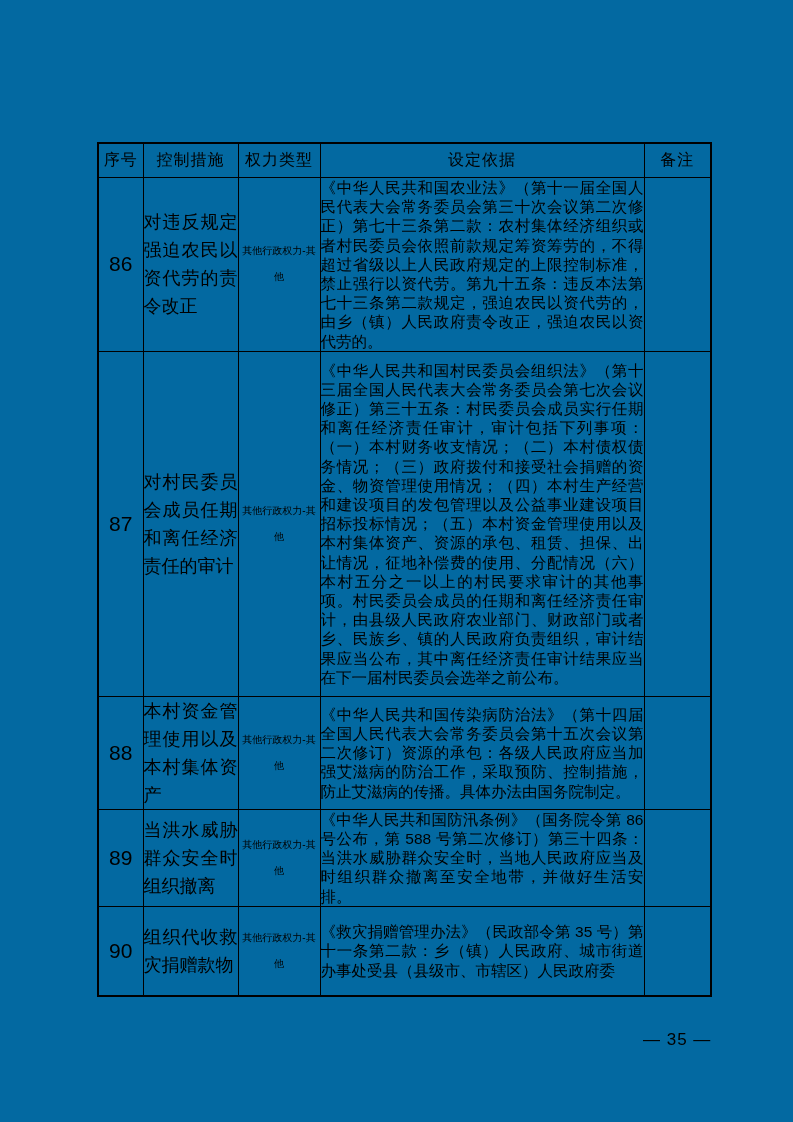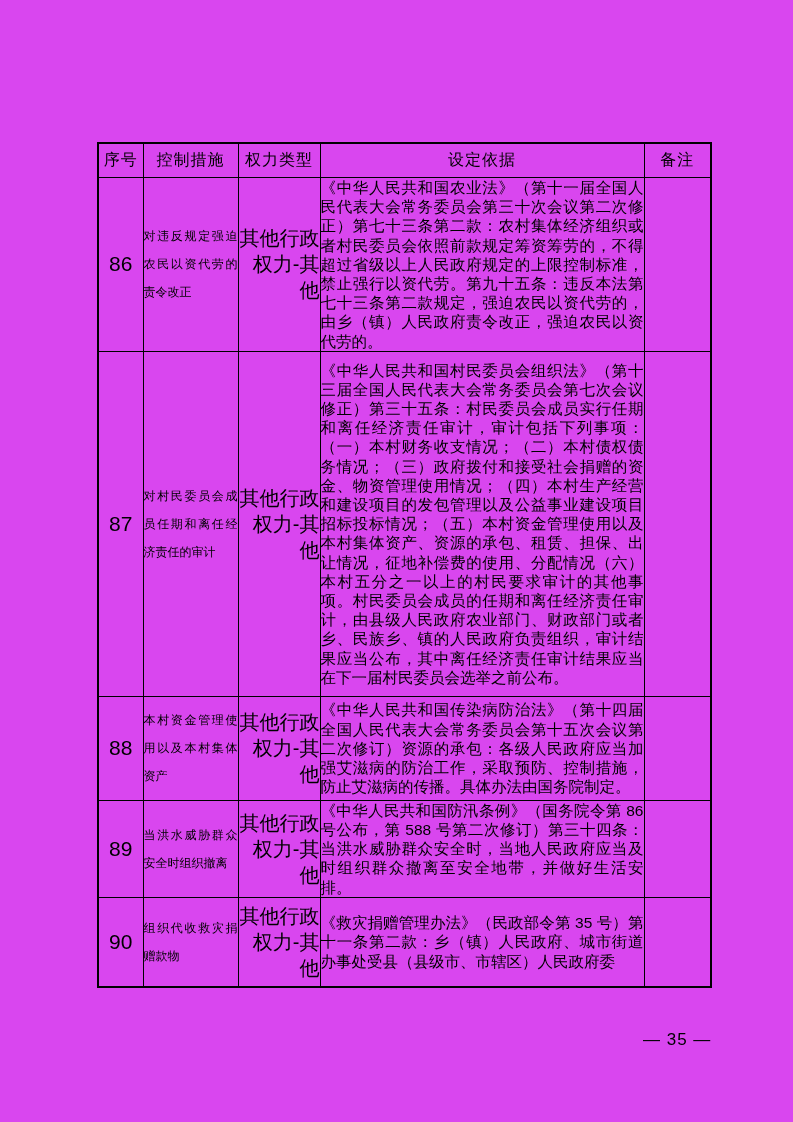--- a/index.html
+++ b/index.html
@@ -4,21 +4,21 @@
 <style>
   html, body {
     margin: 0;
     padding: 0;
     background: #ffffff;
   }
   .page {
     position: relative;
     width: 793px;
     height: 1122px;
-    background: #d946ef;
+    background: #0369a1;
     font-family: "Liberation Sans", sans-serif;
     color: #000;
     overflow: hidden;
   }
   table.power-table {
     position: absolute;
     left: 97px;
     top: 142px;
     width: 613px;
     border-collapse: collapse;
@@ -47,29 +47,29 @@
   }
   td.no {
     text-align: center;
     vertical-align: middle;
     font-size: 21px;
   }
   td.name {
     vertical-align: middle;
     text-align: justify;
     text-justify: inter-ideograph;
-    font-size: 12px;
+    font-size: 18px;
     line-height: 28px;
     padding: 2px 9px;
     word-break: break-all;
   }
   td.type {
-    text-align: right;
+    text-align: center;
     vertical-align: middle;
-    font-size: 20px;
+    font-size: 10px;
     line-height: 26px;
     padding: 0 7px;
     word-break: break-all;
     margin-left: 46px;
   }
   td.basis {
     vertical-align: middle;
     text-align: justify;
     text-justify: inter-ideograph;
     font-size: 15.5px;

